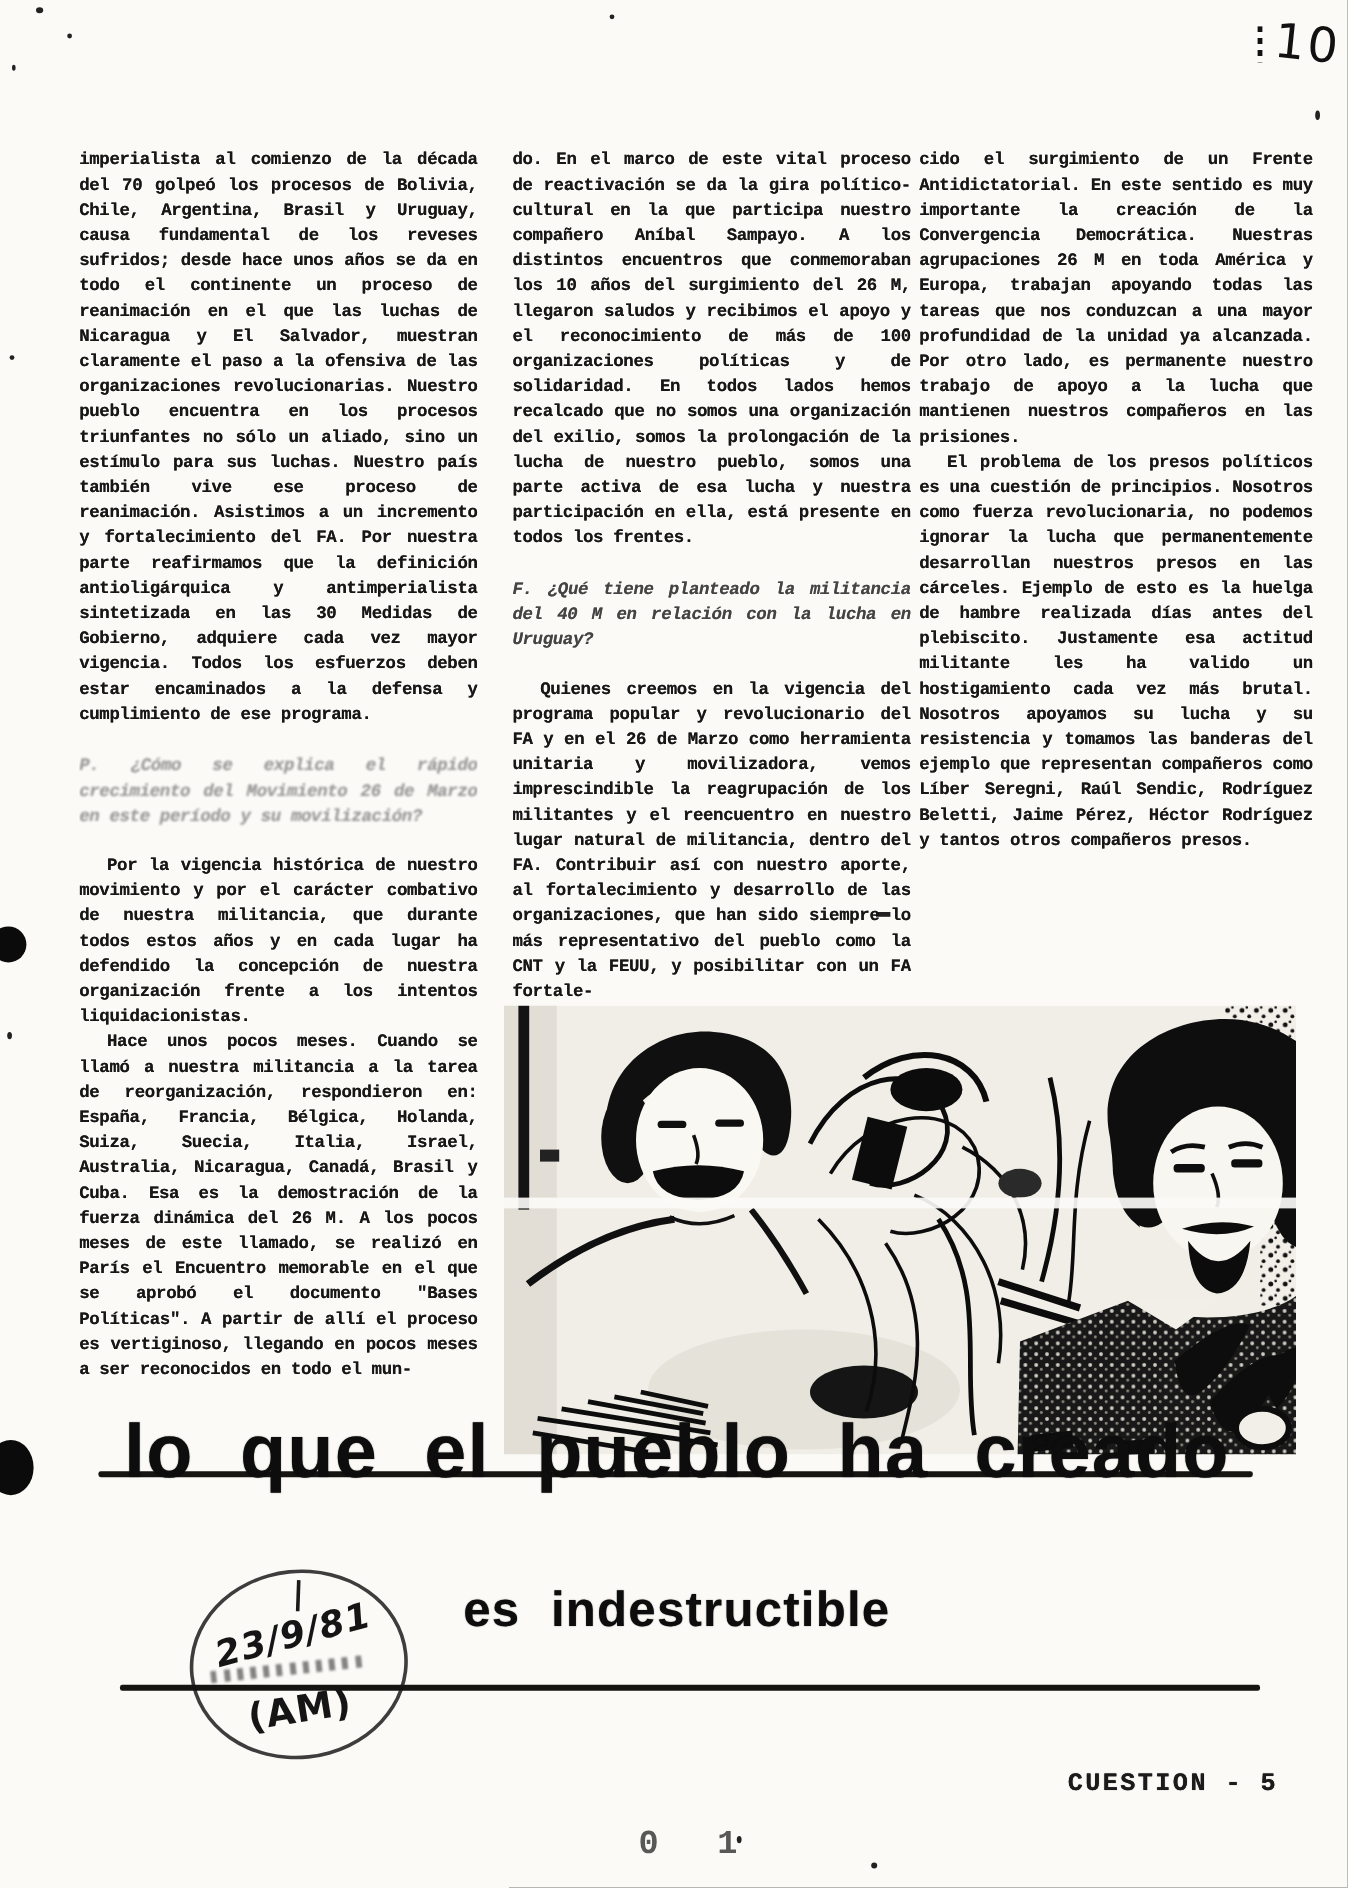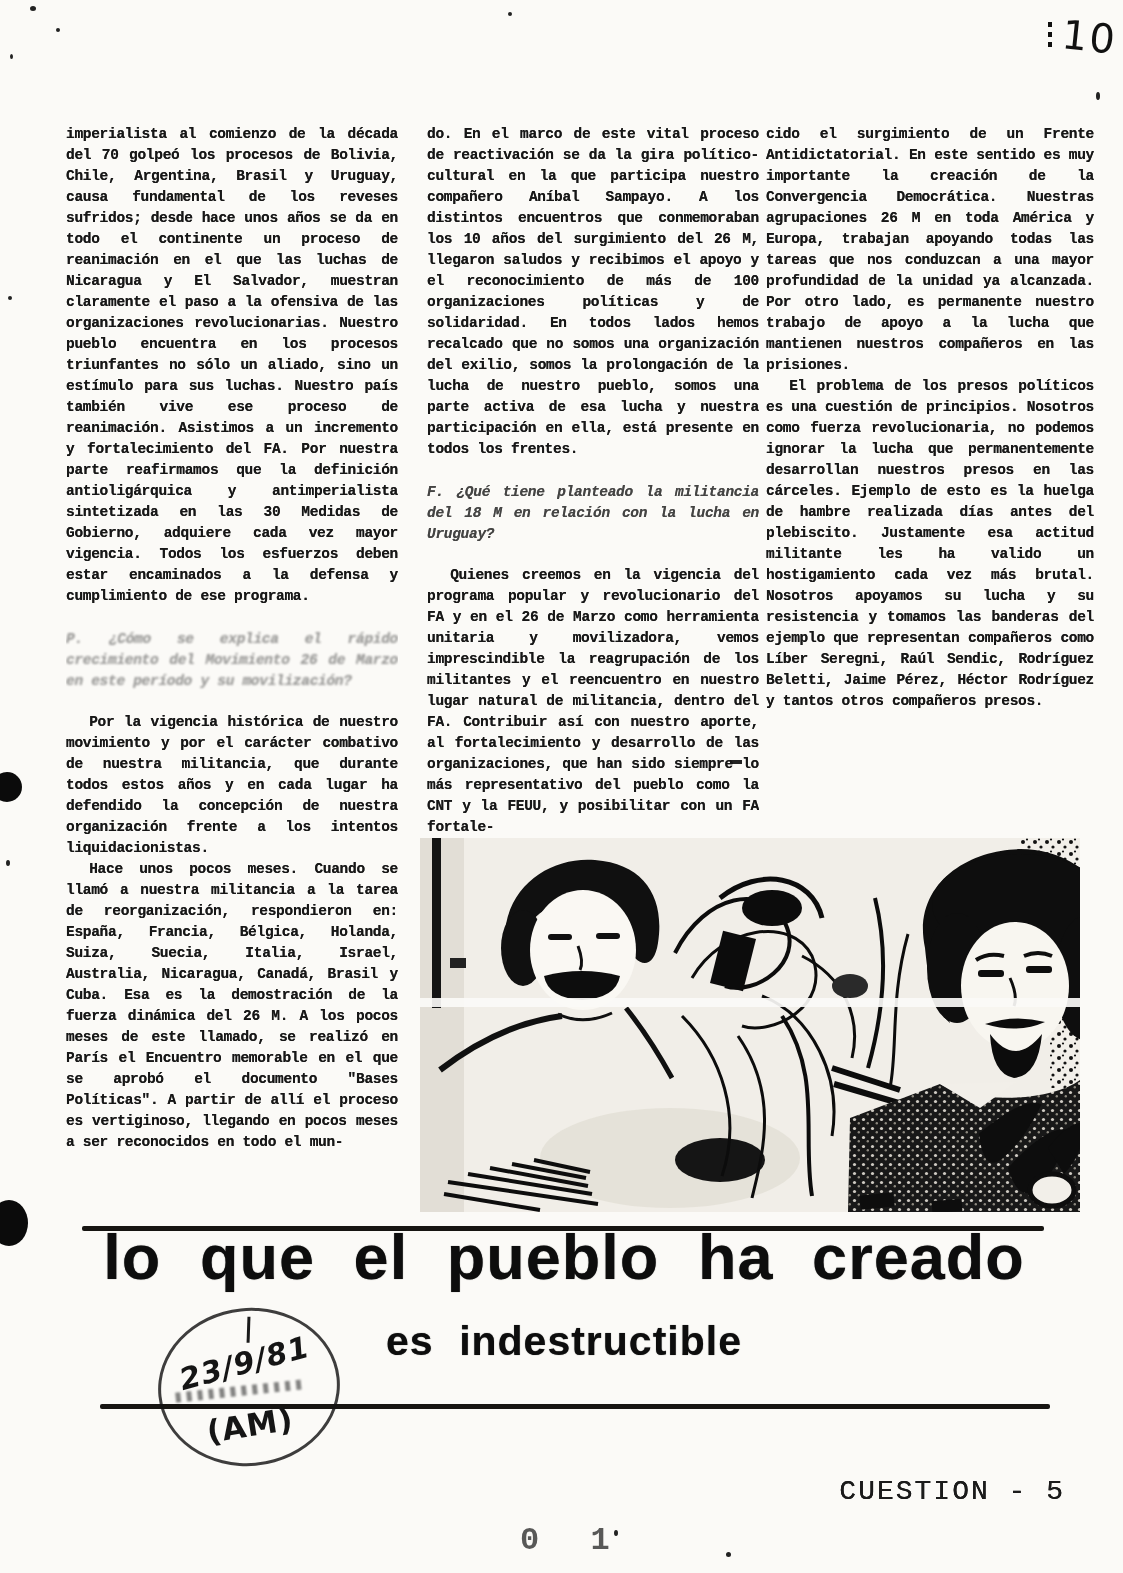--- a/index.html
+++ b/index.html
@@ -33,21 +33,21 @@
   
   .rule{position:absolute;background:#171512;}
   .rule-top{left:82px;top:1226px;width:962px;height:5px;border-radius:2px;}
   .rule-bottom{left:100px;top:1404px;width:950px;height:5px;border-radius:2px;}
   .headline{
     position:absolute;left:80px;width:968px;text-align:center;
     font-family:"Liberation Sans","DejaVu Sans",sans-serif;
     font-weight:bold;color:#0d0d0d;letter-spacing:1px;word-spacing:.32em;
     text-shadow:0 0 1px rgba(0,0,0,.6);
   }
-  .headline-1{top:1221px;font-size:63px;}
+  .headline-1{top:1174px;font-size:63px;}
   .headline-2{top:1318px;font-size:41px;}
 
   
   .stamp{
     position:absolute;left:158px;top:1308px;width:176px;height:152px;
     border:3px solid rgba(20,20,20,.82);border-radius:50%;
     transform:rotate(-6deg);
     font-family:"DejaVu Sans",sans-serif;color:#151515;
   }
   .stamp-tick{position:absolute;left:92px;top:6px;width:3px;height:26px;background:#1a1a1a;transform:rotate(8deg);}
@@ -62,32 +62,32 @@
     filter:blur(.8px);
   }
   .stamp-label{
     position:absolute;left:10px;top:96px;width:150px;text-align:center;
     font-size:31px;font-weight:bold;transform:rotate(-3deg);letter-spacing:1px;
   }
 
   
   .footer{
     position:absolute;right:58px;top:1476px;
-    font-size:28px;font-weight:normal;letter-spacing:2px;color:#1b1b1b;
+    font-size:21px;font-weight:bold;letter-spacing:2px;color:#1b1b1b;
     text-shadow:0 0 .6px #000;
   }
   .corner-number{
     position:absolute;left:1062px;top:14px;
     font-family:"DejaVu Sans",sans-serif;font-size:40px;color:#111;
     transform:rotate(6deg);letter-spacing:2px;
   }
   .corner-dots{position:absolute;left:1048px;top:22px;width:4px;height:30px;
     background:repeating-linear-gradient(#111 0 5px,transparent 5px 10px);}
   .bottom-marks{
-    position:absolute;left:520px;top:1522px;font-size:32px;font-weight:bold;
+    position:absolute;left:532px;top:1522px;font-size:28px;font-weight:bold;
     color:#3c3c3c;letter-spacing:16px;filter:blur(.5px);opacity:.85;
   }
   .blob{position:absolute;background:#0b0b0b;border-radius:50%;}
   .blob-1{left:-8px;top:772px;width:30px;height:30px;}
   .blob-2{left:-10px;top:1200px;width:38px;height:46px;}
   .speck{position:absolute;background:#222;border-radius:50%;}
 </style>
 </head>
 <body>
 
@@ -112,21 +112,21 @@
 
   <div class="col" id="col-left">
     <p>imperialista al comienzo de la década del 70 golpeó los procesos de Bolivia, Chile, Argentina, Brasil y Uruguay, causa fundamental de los reveses sufridos; desde hace unos años se da en todo el continente un proceso de reanimación en el que las luchas de Nicaragua y El Salvador, muestran claramente el paso a la ofensiva de las organizaciones revolucionarias. Nuestro pueblo encuentra en los procesos triunfantes no sólo un aliado, sino un estímulo para sus luchas. Nuestro país también vive ese proceso de reanimación. Asistimos a un incremento y fortalecimiento del FA. Por nuestra parte reafirmamos que la definición antioligárquica y antimperialista sintetizada en las 30 Medidas de Gobierno, adquiere cada vez mayor vigencia. Todos los esfuerzos deben estar encaminados a la defensa y cumplimiento de ese programa.</p>
     <p class="q heavy-fade">P. ¿Cómo se explica el rápido crecimiento del Movimiento 26 de Marzo en este período y su movilización?</p>
     <p class="ind">Por la vigencia histórica de nuestro movimiento y por el carácter combativo de nuestra militancia, que durante todos estos años y en cada lugar ha defendido la concepción de nuestra organización frente a los intentos liquidacionistas.</p>
     <p class="ind">Hace unos pocos meses. Cuando se llamó a nuestra militancia a la tarea de reorganización, respondieron en: España, Francia, Bélgica, Holanda, Suiza, Suecia, Italia, Israel, Australia, Nicaragua, Canadá, Brasil y Cuba. Esa es la demostración de la fuerza dinámica del 26 M. A los pocos meses de este llamado, se realizó en París el Encuentro memorable en el que se aprobó el documento "Bases Políticas". A partir de allí el proceso es vertiginoso, llegando en pocos meses a ser reconocidos en todo el mun-</p>
   </div>
 
   <div class="col" id="col-mid">
     <p>do. En el marco de este vital proceso de reactivación se da la gira político-cultural en la que participa nuestro compañero Aníbal Sampayo. A los distintos encuentros que conmemoraban los 10 años del surgimiento del 26 M, llegaron saludos y recibimos el apoyo y el reconocimiento de más de 100 organizaciones políticas y de solidaridad. En todos lados hemos recalcado que no somos una organización del exilio, somos la prolongación de la lucha de nuestro pueblo, somos una parte activa de esa lucha y nuestra participación en ella, está presente en todos los frentes.</p>
-    <p class="q light-fade">F. ¿Qué tiene planteado la militancia del 18 M en relación con la lucha en Uruguay?</p>
+    <p class="q light-fade">F. ¿Qué tiene planteado la militancia del 40 M en relación con la lucha en Uruguay?</p>
     <p class="ind">Quienes creemos en la vigencia del programa popular y revolucionario del FA y en el 26 de Marzo como herramienta unitaria y movilizadora, vemos imprescindible la reagrupación de los militantes y el reencuentro en nuestro lugar natural de militancia, dentro del FA. Contribuir así con nuestro aporte, al fortalecimiento y desarrollo de las organizaciones, que han sido siempre lo más representativo del pueblo como la CNT y la FEUU, y posibilitar con un FA fortale-</p>
   </div>
 
   <div class="col" id="col-right">
     <p>cido el surgimiento de un Frente Antidictatorial. En este sentido es muy importante la creación de la Convergencia Democrática. Nuestras agrupaciones 26 M en toda América y Europa, trabajan apoyando todas las tareas que nos conduzcan a una mayor profundidad de la unidad ya alcanzada. Por otro lado, es permanente nuestro trabajo de apoyo a la lucha que mantienen nuestros compañeros en las prisiones.</p>
     <p class="ind">El problema de los presos políticos es una cuestión de principios. Nosotros como fuerza revolucionaria, no podemos ignorar la lucha que permanentemente desarrollan nuestros presos en las cárceles. Ejemplo de esto es la huelga de hambre realizada días antes del plebiscito. Justamente esa actitud militante les ha valido un hostigamiento cada vez más brutal. Nosotros apoyamos su lucha y su resistencia y tomamos las banderas del ejemplo que representan compañeros como Líber Seregni, Raúl Sendic, Rodríguez Beletti, Jaime Pérez, Héctor Rodríguez y tantos otros compañeros presos.</p>
   </div>
 
   <svg class="photo" viewBox="0 0 660 374">
     <defs>

